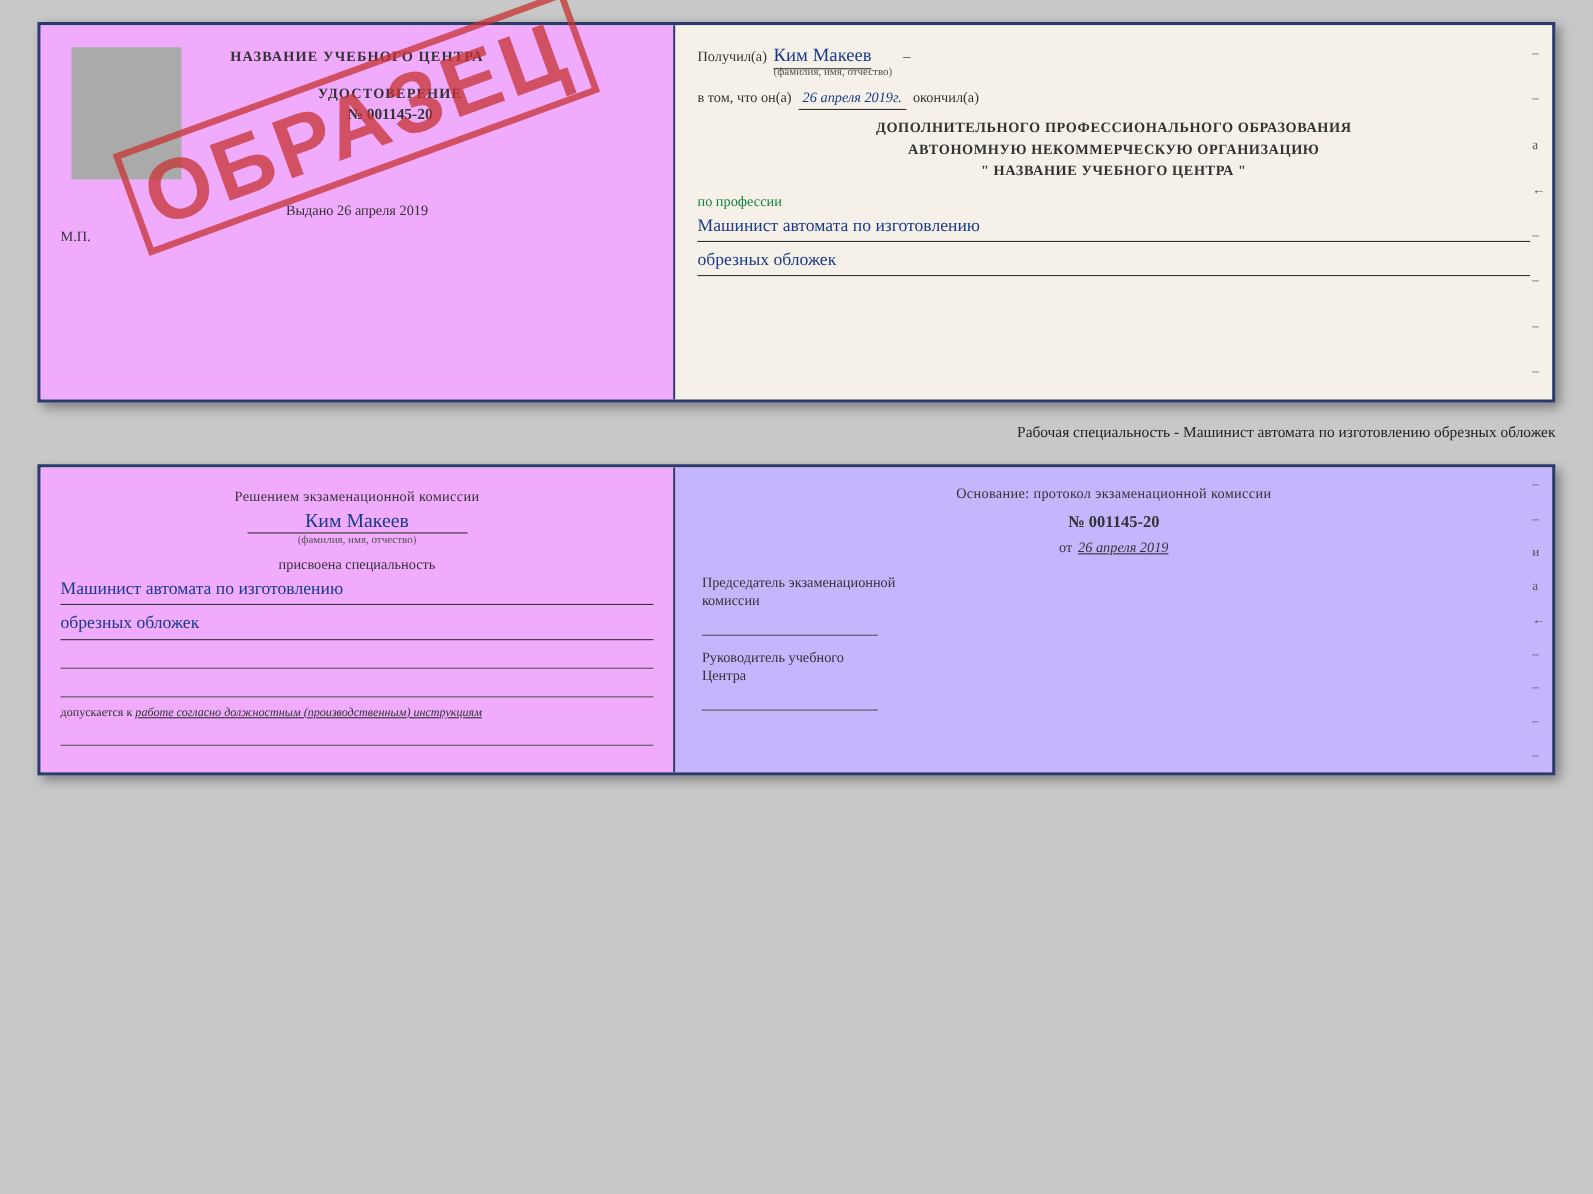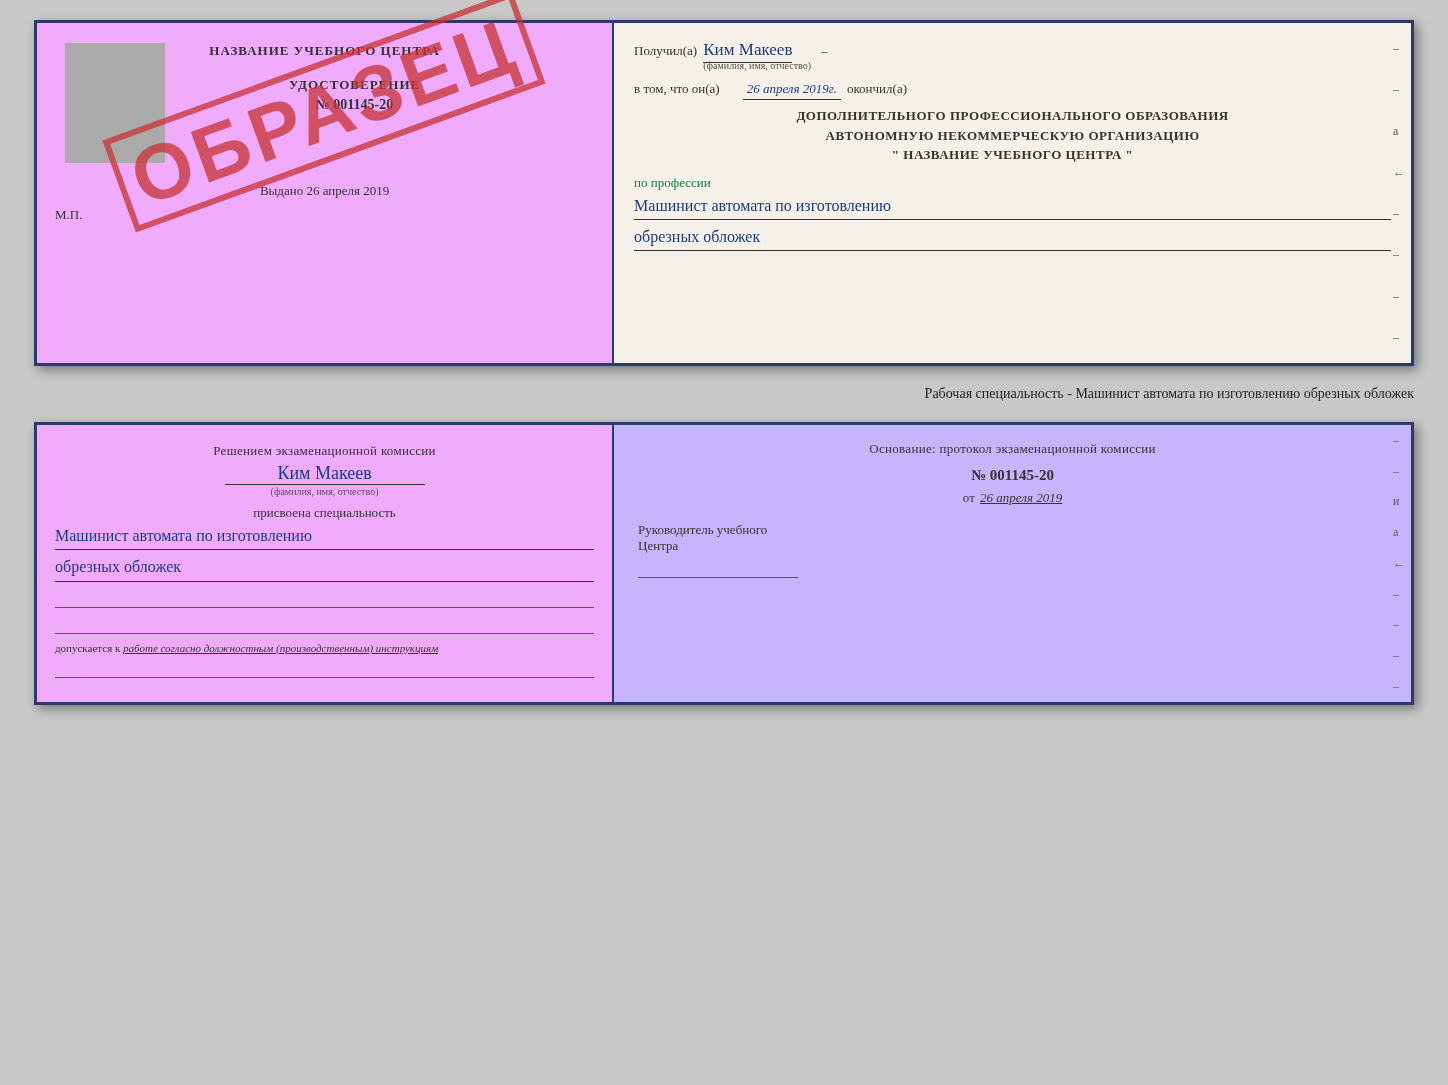--- a/index.html
+++ b/index.html
@@ -163,21 +163,20 @@
       gap: 6px;
     }
 
     .handwritten-date {
       font-family: 'Segoe Script', cursive;
       font-size: 13px;
       color: #1a3a8a;
       font-style: italic;
       border-bottom: 1px solid #333;
       padding: 0 4px 2px 4px;
-      margin-left: 17px;
     }
 
     .org-block {
       text-align: center;
       font-size: 13px;
       color: #333;
       font-weight: bold;
       letter-spacing: 0.5px;
       line-height: 1.5;
       margin-bottom: 10px;
@@ -454,20 +453,25 @@
   </div>
 
   <div class="bottom-doc-right">
     <div class="osnovanie-text">Основание: протокол экзаменационной комиссии</div>
     <div class="protocol-number">№ 001145-20</div>
     <div class="ot-date">
       <span>от</span>
       <span style="font-style: italic; text-decoration: underline; margin-left:2px;">26 апреля 2019</span>
     </div>
 
+    <div class="predsedatel-block">
+      <div>Председатель экзаменационной</div>
+      <div>комиссии</div>
+      <div class="signature-line"></div>
+    </div>
 
     <div class="rukovoditel-block">
       <div>Руководитель учебного</div>
       <div>Центра</div>
       <div class="signature-line"></div>
     </div>
 
     <div class="side-dashes">
       <span class="side-dash">–</span>
       <span class="side-dash">–</span>

